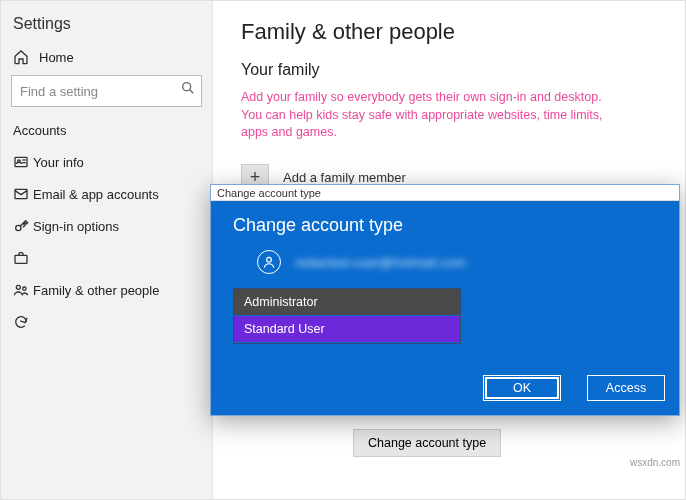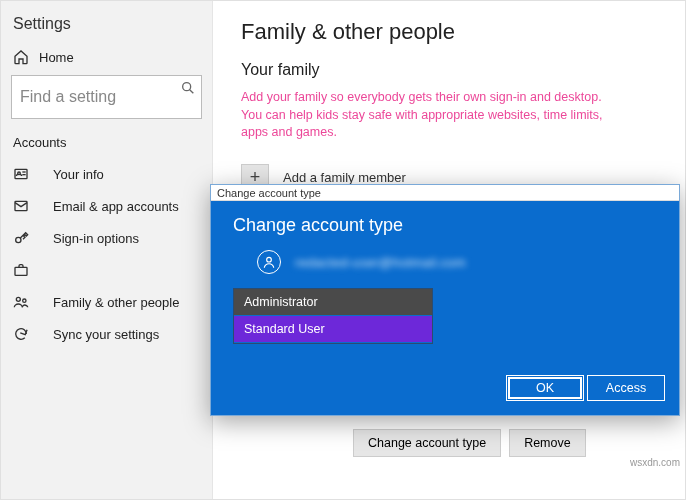--- a/index.html
+++ b/index.html
@@ -40,45 +40,45 @@
       padding: 6px 12px 10px 12px;
       font-size: 13px;
       cursor: pointer;
     }
     .search-wrap {
       margin: 0 10px 14px 10px;
       position: relative;
     }
     .search {
       width: 100%;
-      height: 44px;
+      height: 32px;
       border: 1px solid #bbb;
       background: #fff;
       padding: 0 26px 0 8px;
-      font-size: 16px;
+      font-size: 13px;
       outline: none;
       color: #444;
     }
     .search::placeholder { color: #888; }
     .search-icon {
       position: absolute;
       right: 6px; top: 5px;
       width: 16px; height: 16px;
       color: #666;
     }
     .section-header {
       padding: 2px 12px 8px 12px;
       font-weight: 400;
       font-size: 13px;
     }
     .nav-list { list-style: none; }
     .nav-item {
       display: flex;
       align-items: center;
-      gap: 24px;
+      gap: 4px;
       padding: 8px 12px;
       font-size: 13px;
       cursor: pointer;
       color: #222;
     }
     .nav-item .ic { width: 16px; height: 16px; flex-shrink: 0; display: inline-flex; align-items: center; justify-content: center; color: #333; }
     .nav-home .ic { width: 16px; height: 16px; display: inline-flex; align-items: center; justify-content: center; color: #333; }
 
     
     .main {
@@ -183,39 +183,39 @@
       border-radius: 50%;
       display: flex; align-items: center; justify-content: center;
     }
     .acct-email {
       color: #cfe4f8;
       font-size: 13px;
       filter: blur(3px);
       letter-spacing: 0.3px;
     }
     .dropdown {
-      width: 200px;
+      width: 228px;
       border: 1px solid #2b4c70;
       margin-left: 0;
     }
     .dd-option {
       padding: 6px 10px;
       font-size: 12.5px;
       background: #6d28d9;
       color: #fff;
       cursor: pointer;
       border-bottom: 1px solid #0a6cce;
     }
     .dd-option.selected {
       background: #4a4a4a;
     }
     .dialog-footer {
       display: flex;
       justify-content: flex-end;
-      gap: 3px;
+      gap: 26px;
       padding: 0 14px 14px 0;
     }
     .dlg-btn {
       min-width: 78px;
       height: 26px;
       background: #0a6cce;
       border: 1px solid #fff;
       color: #fff;
       font-size: 12.5px;
       cursor: pointer;
@@ -313,38 +313,36 @@
         </span>
         <span>Family &amp; other people</span>
       </li>
       <li class="nav-item">
         <span class="ic">
           <svg width="16" height="16" viewBox="0 0 24 24" fill="none" stroke="currentColor" stroke-width="2">
               <path d="M20 12a8 8 0 1 0-2.3 5.6"></path>
               <polyline points="20 4 20 12 12 12" transform="rotate(20 16 8)"></polyline>
             </svg>
         </span>
-        <span>Sync your settings</span>
       </li>
     </ul>
   </aside>
 
   <main class="main">
     <h1 class="page-title">Family &amp; other people</h1>
     <h2 class="subhead">Your family</h2>
     <p class="blurb">Add your family so everybody gets their own sign-in and desktop. You can help kids stay safe with appropriate websites, time limits, apps and games.</p>
 
     <div class="add-member">
       <span class="plus-box">+</span>
       <span>Add a family member</span>
     </div>
 
     <div class="account-actions">
       <button class="flat-btn">Change account type</button>
-      <button class="flat-btn">Remove</button>
     </div>
   </main>
 
   <div class="dialog">
     <div class="dialog-titlebar">Change account type</div>
     <div class="dialog-body">
       <div class="dialog-heading">Change account type</div>
 
       <div class="acct-row">
         <span class="acct-avatar">

